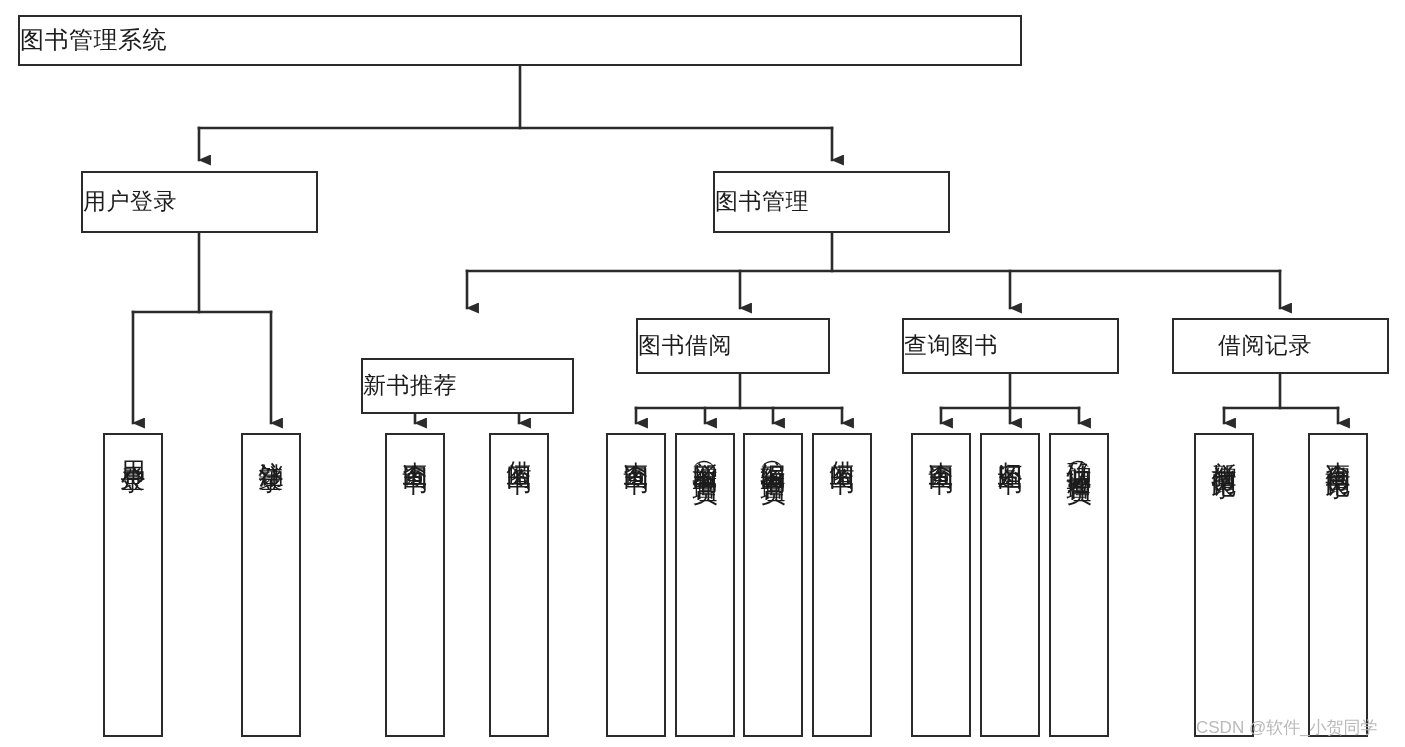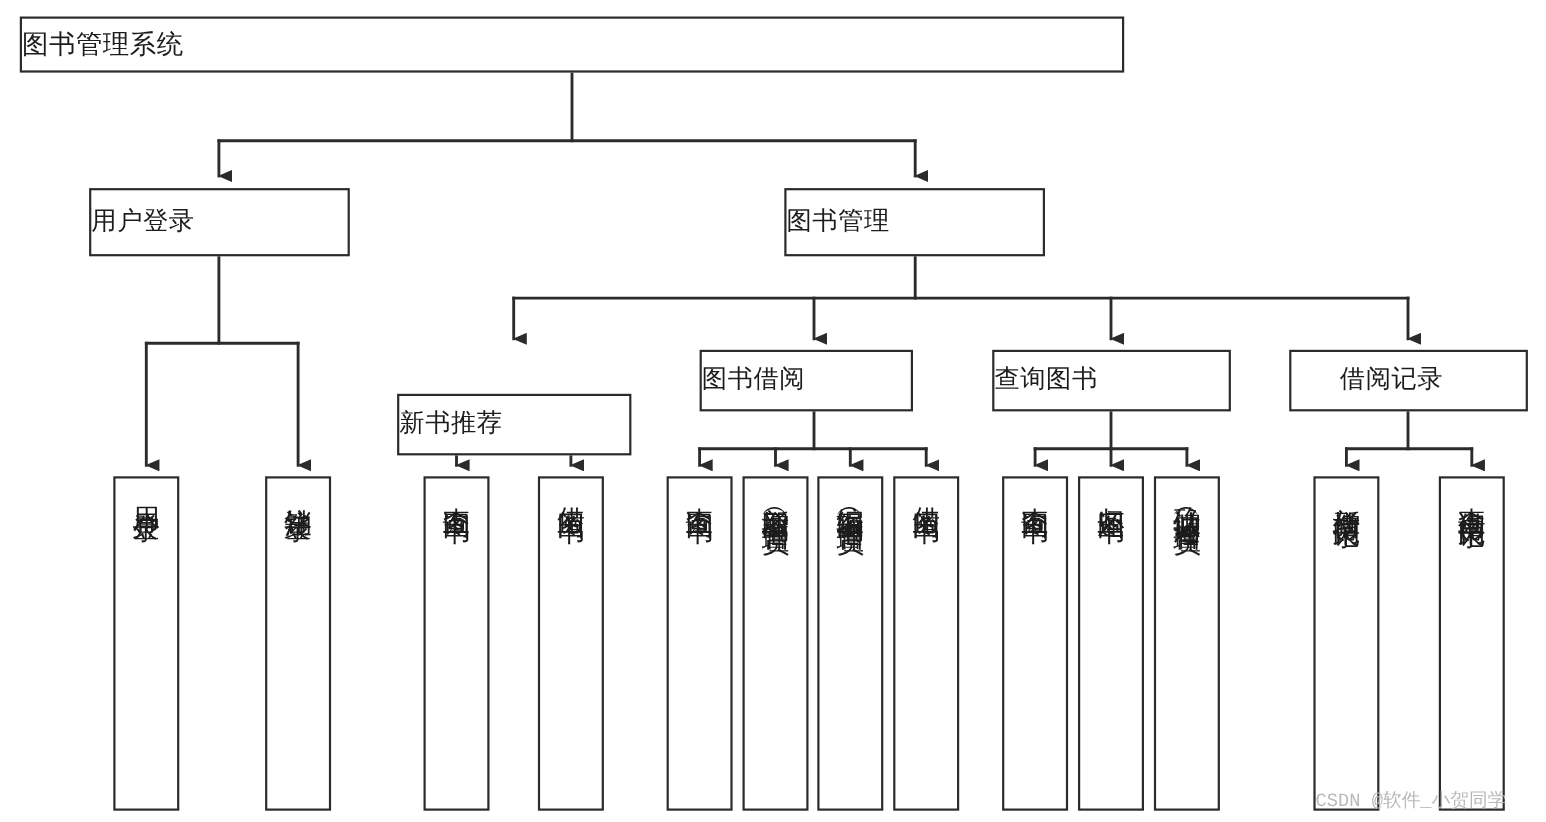--- a/index.html
+++ b/index.html
@@ -61,21 +61,21 @@
     font-size: 25px;
     line-height: 1.0;
     letter-spacing: 3px;
   }
   .watermark {
     position: absolute;
     color: #b9b9b9;
     font-size: 17px;
     white-space: nowrap;
     z-index: 3;
-    font-family: Liberation Mono, monospace;
+    font-family: Liberation Sans, sans-serif;
   }
 </style>
 </head>
 <body>
 
 <div id="canvas">
 
   <svg id="edges" viewBox="0 0 1405 747" xmlns="http://www.w3.org/2000/svg">
     <defs>
       <marker id="arrow" viewBox="0 0 12 14" refX="6" refY="13" markerWidth="11" markerHeight="13" orient="auto-start-reverse" markerUnits="userSpaceOnUse">

